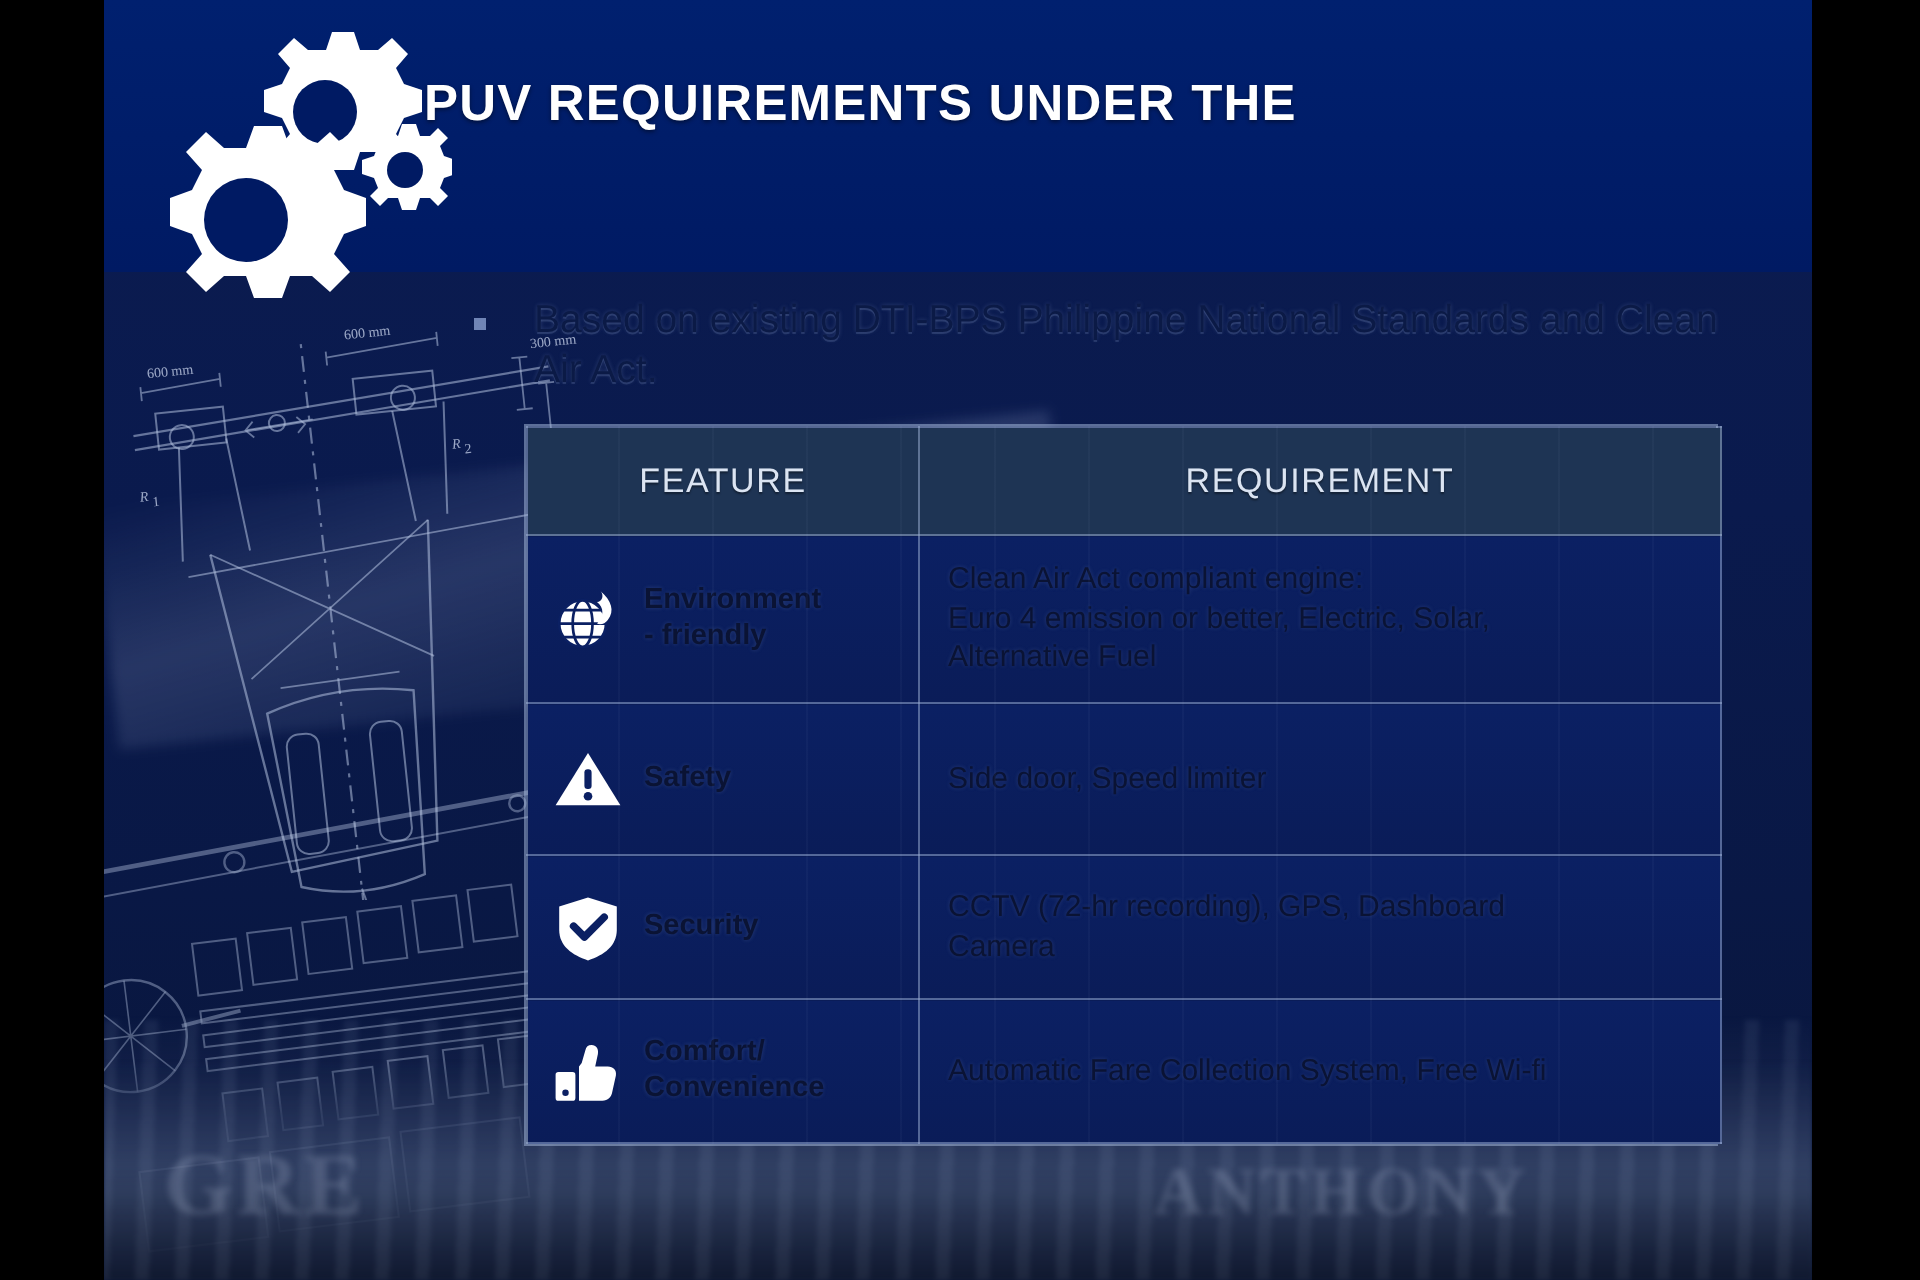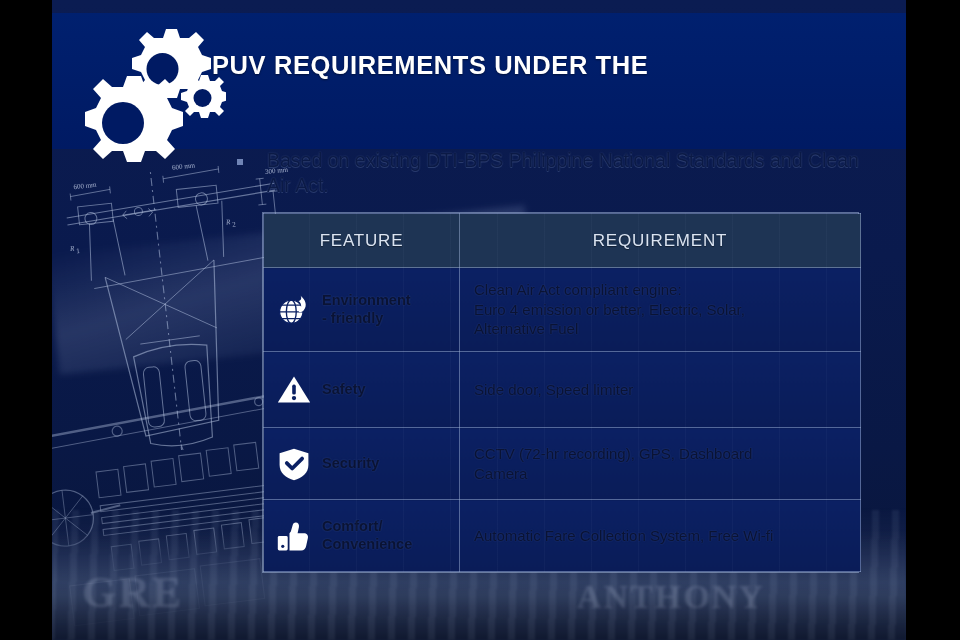--- a/index.html
+++ b/index.html
@@ -78,21 +78,21 @@
   }
   .light-sweep {
     position: absolute; left: 0; top: 230px; width: 480px; height: 120px;
     background: linear-gradient(170deg, rgba(190,205,240,0.00) 0%, rgba(190,205,240,0.16) 40%, rgba(190,205,240,0.00) 100%);
     transform: rotate(-6deg);
     filter: blur(3px);
   }
 
   
   #header {
-    position: absolute; left: 0; top: 13px; width: 854px; height: 136px;
+    position: absolute; left: 0; top: 0; width: 854px; height: 136px;
     background: #001c6b;
     background: linear-gradient(180deg, #00206f 0%, #001a63 100%);
     overflow: visible;
   }
   #gears {
     position: absolute; left: 24px; top: 8px; width: 150px; height: 155px;
   }
   #title-block {
     position: absolute; left: 160px; top: 36px;
     width: 690px;

